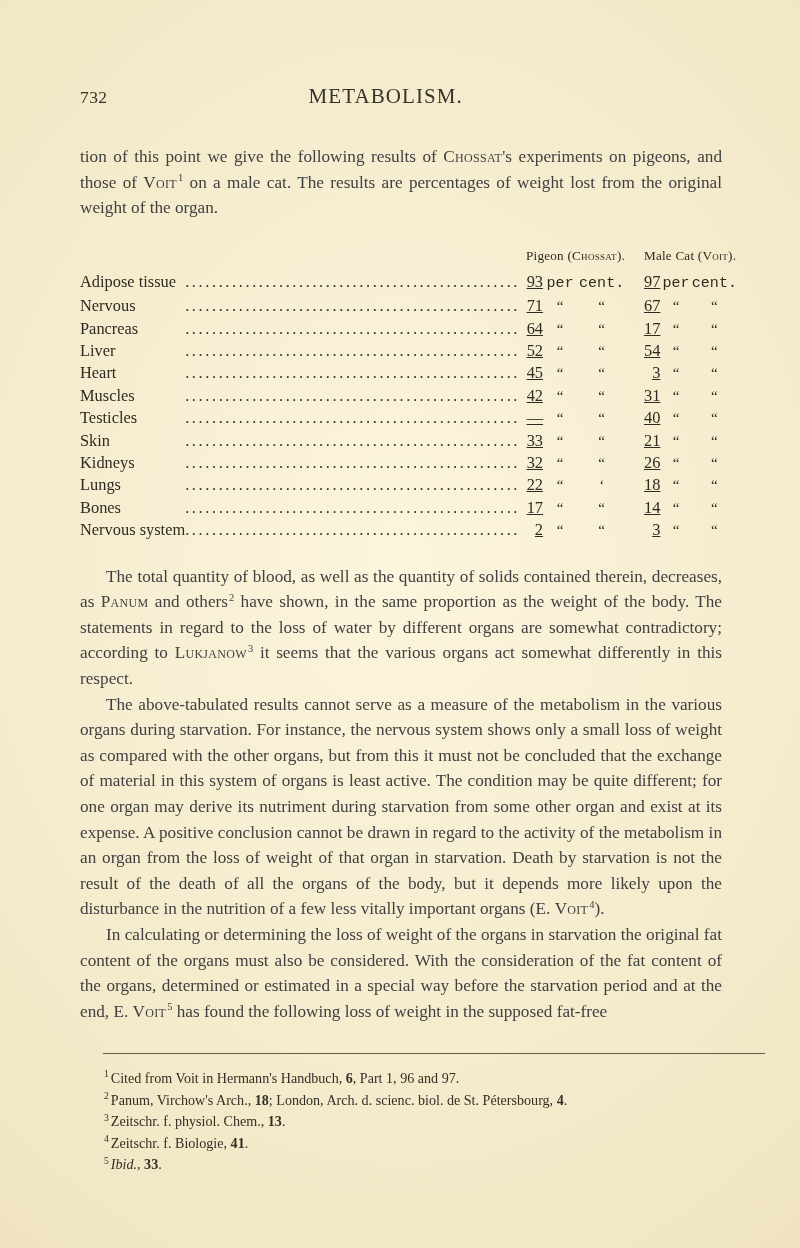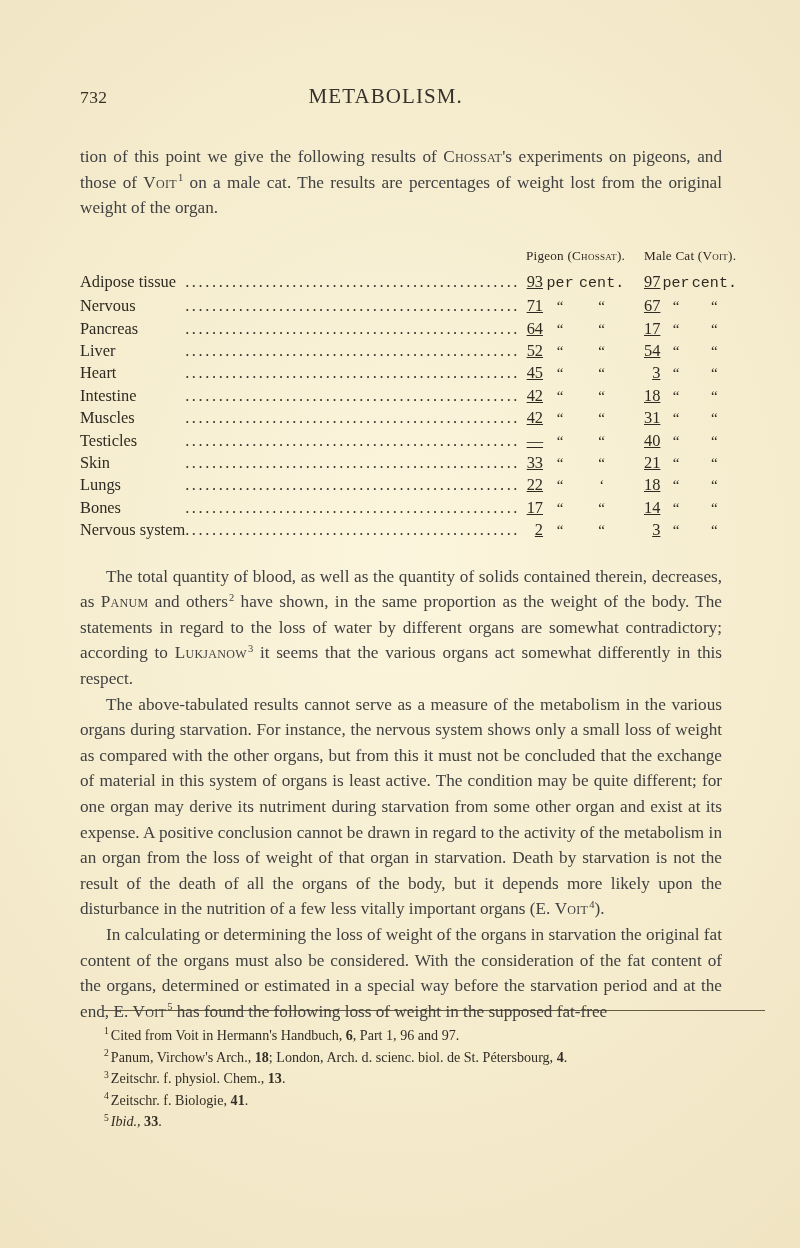--- a/index.html
+++ b/index.html
@@ -169,21 +169,21 @@
     text-align: center;
     font-size: 15px;
   }
   .pc { font-size: 16.4px; letter-spacing: 0.1px; font-family: Liberation Mono, monospace; }
   .dash { letter-spacing: 0; }
 
   
   .footnotes {
     position: absolute;
     left: 103px;
-    top: 1010px;
+    top: 1053px;
     width: 662px;
   }
   .fnrule {
     width: 662px;
     height: 0;
     border-top: 1.3px solid #4a422f;
     margin-bottom: 14px;
     opacity: 0.85;
   }
   .fn {
@@ -285,41 +285,28 @@
               </td>
             <td class="num">45</td>
             <td class="u1">“</td>
             <td class="u2">“</td>
             <td class="gap"></td>
             <td class="num2">3</td>
             <td class="c1">“</td>
             <td class="c2">“</td>
           </tr>
           <tr>
-            <td class="organ">Intestine</td>
+            <td class="organ">Muscles</td>
             <td class="leader">
                 <span>..................................................</span>
               </td>
             <td class="num">42</td>
             <td class="u1">“</td>
             <td class="u2">“</td>
             <td class="gap"></td>
-            <td class="num2">18</td>
-            <td class="c1">“</td>
-            <td class="c2">“</td>
-          </tr>
-          <tr>
-            <td class="organ">Muscles</td>
-            <td class="leader">
-                <span>..................................................</span>
-              </td>
-            <td class="num">42</td>
-            <td class="u1">“</td>
-            <td class="u2">“</td>
-            <td class="gap"></td>
             <td class="num2">31</td>
             <td class="c1">“</td>
             <td class="c2">“</td>
           </tr>
           <tr>
             <td class="organ">Testicles</td>
             <td class="leader">
                 <span>..................................................</span>
               </td>
             <td class="num dash">—</td>
@@ -333,20 +320,33 @@
           <tr>
             <td class="organ">Skin</td>
             <td class="leader">
                 <span>..................................................</span>
               </td>
             <td class="num">33</td>
             <td class="u1">“</td>
             <td class="u2">“</td>
             <td class="gap"></td>
             <td class="num2">21</td>
+            <td class="c1">“</td>
+            <td class="c2">“</td>
+          </tr>
+          <tr>
+            <td class="organ">Kidneys</td>
+            <td class="leader">
+                <span>..................................................</span>
+              </td>
+            <td class="num">32</td>
+            <td class="u1">“</td>
+            <td class="u2">“</td>
+            <td class="gap"></td>
+            <td class="num2">26</td>
             <td class="c1">“</td>
             <td class="c2">“</td>
           </tr>
           <tr>
             <td class="organ">Lungs</td>
             <td class="leader">
                 <span>..................................................</span>
               </td>
             <td class="num">22</td>
             <td class="u1">“</td>

